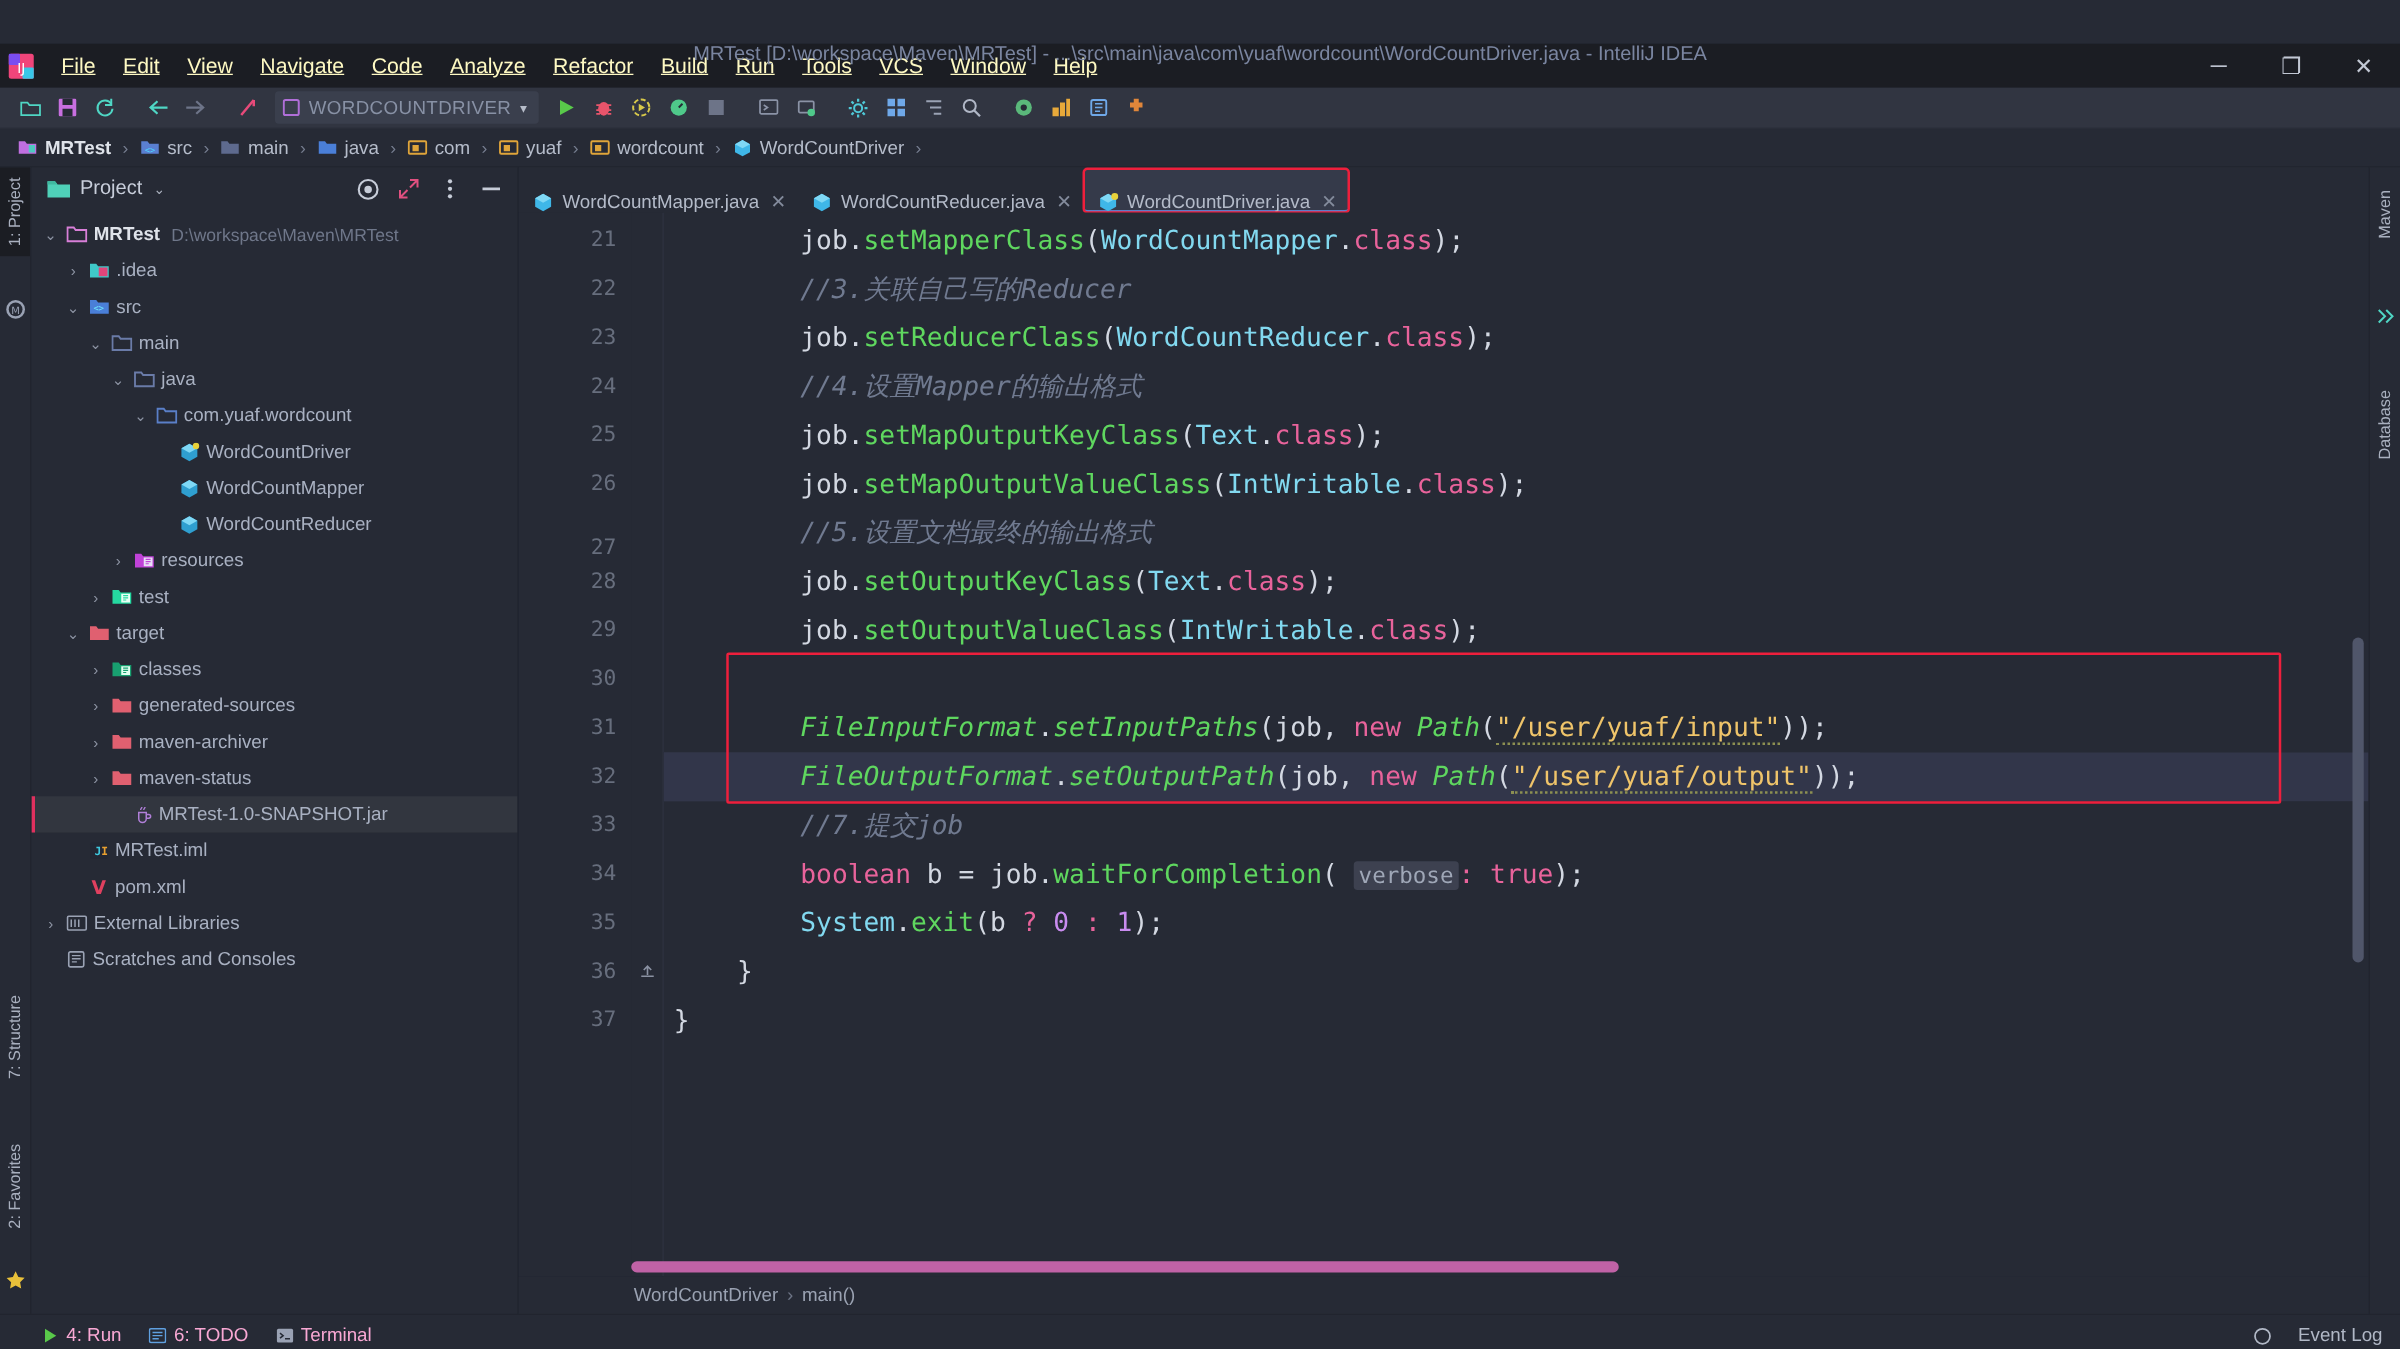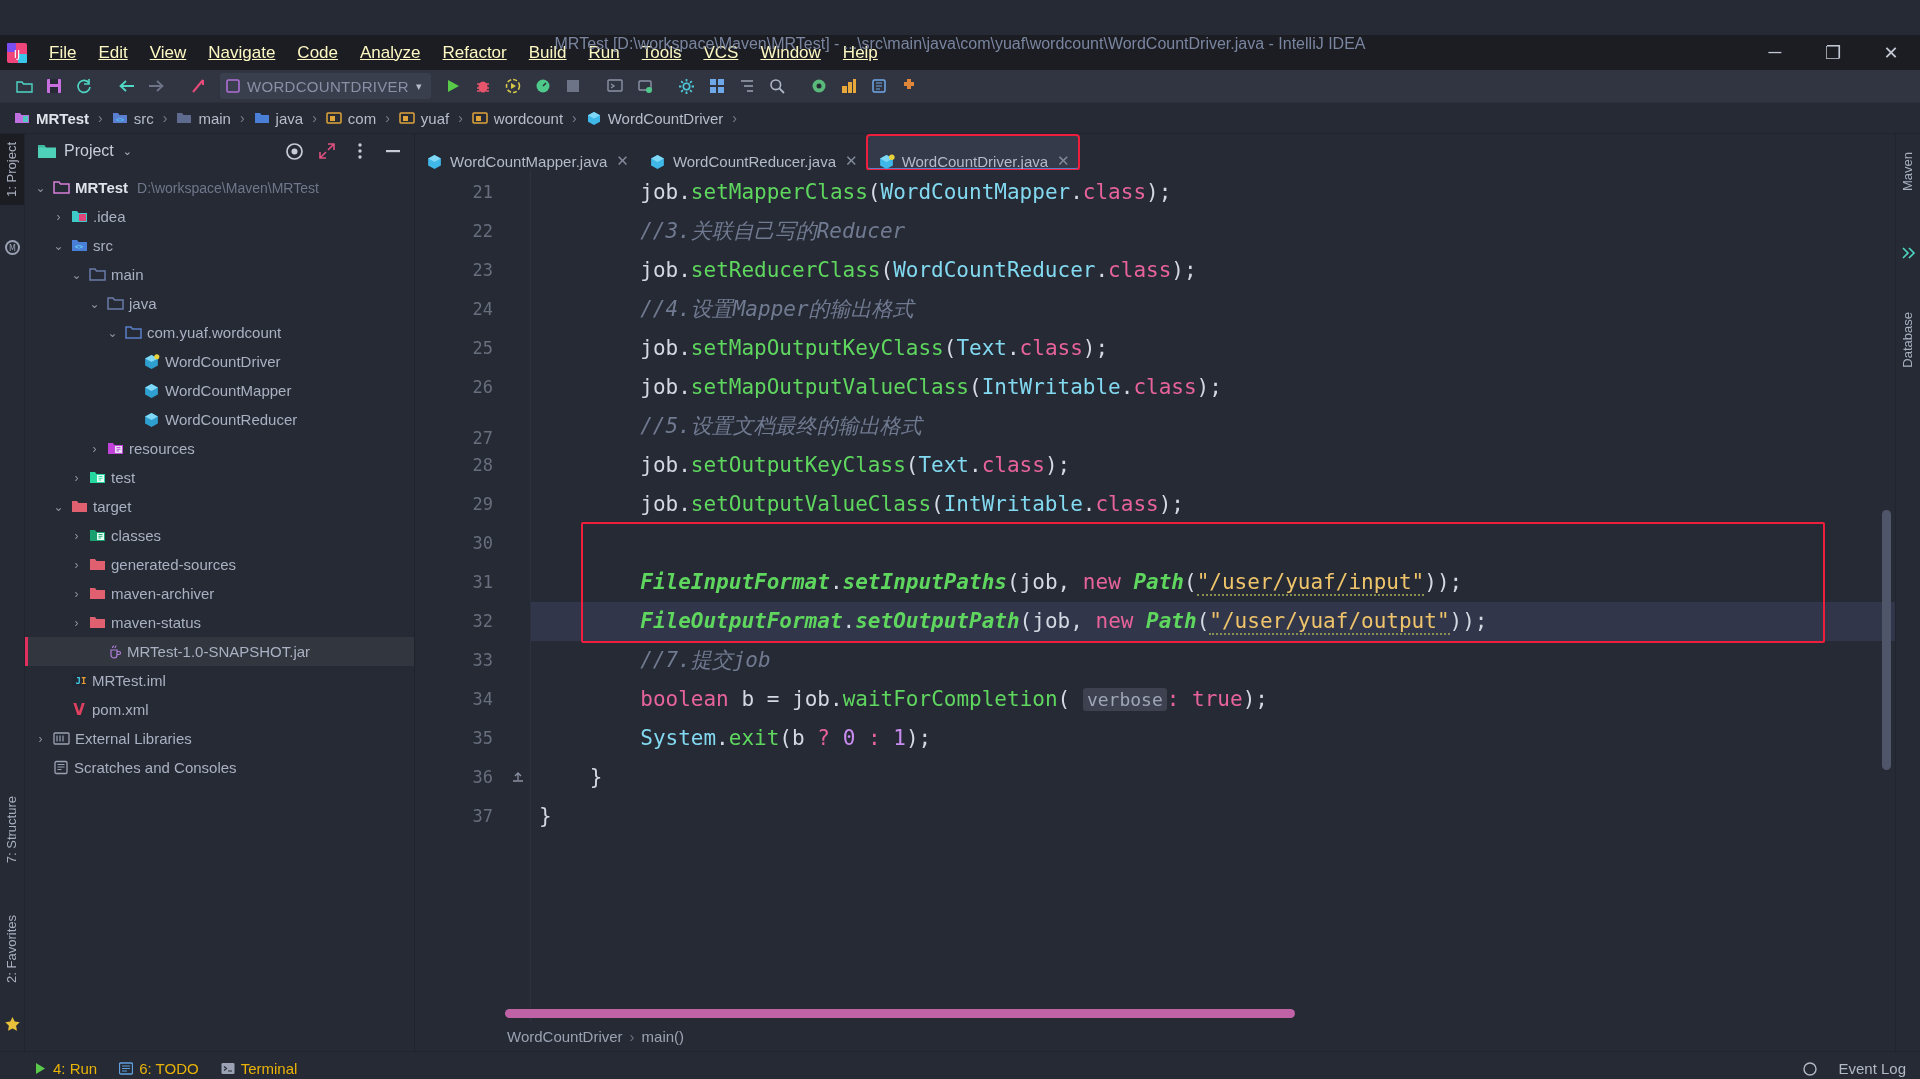--- a/index.html
+++ b/index.html
@@ -108,21 +108,21 @@
   .cline.hl { background:#32364a; }
   .rowhl { position:absolute; left:0; right:0; height:39px; background:#32364a; }
 
   
   .s-plain { color:#d3d8e2; }
   .s-method{ color:#5fd75f; }
   .s-type  { color:#82d9f0; }
   .s-kw    { color:#e8639b; }
   .s-str   { color:#efc46a; }
   .s-comment { color:#707a90; font-style: italic; }
-  .s-italic-green { color:#5fd75f; font-style: italic; font-weight: bold; }
+  .s-italic-green { color:#5fd75f; font-style: italic; }
   .s-punct { color:#d3d8e2; }
   .s-num   { color:#c98cf0; }
   .s-hint  { background:#3d4150; color:#9fa7b7; border-radius:3px; padding:1px 4px; font-size:18px;}
   .wavy { border-bottom: 2px dotted #8c8f52; }
 
   .redbox { position:absolute; border: 2px solid #ee1f3c; border-radius:2px; pointer-events:none; }
 
   
   .vscroll { position:absolute; right: 4px; width: 9px; background:#50566a; border-radius:5px; }
   .hscroll { position:absolute; height: 9px; background:#c062a6; border-radius:5px; bottom: 3px; }
@@ -134,21 +134,21 @@
   .editor-crumb .sep { color:#6d7486; }
 
   
   .rightrail { width: 25px; background:#262a35; position:relative; border-left:1px solid #21242e; }
 
   
   .bottombar {
     height: 34px; background:#262a35; display:flex; align-items:center; padding-left: 34px; gap: 22px;
     border-top: 1px solid #21242e;
   }
-  .bw { display:flex; align-items:center; gap:6px; color:#eab308; font-size:15px; }
+  .bw { display:flex; align-items:center; gap:6px; color:#f9a8d4; font-size:15px; }
   .bw .gl { display:inline-flex; }
   .bottombar .right { margin-left:auto; display:flex; align-items:center; gap:8px; padding-right:14px; }
   .eventlog { display:flex; align-items:center; gap:21px; color:#b1b8c6; font-size:15px; }
 
   
   .statusbar { height: 29px; background:#262a35; display:flex; align-items:center;
                padding: 0 16px 0 14px; gap: 18px; }
   .statusbar .right { margin-left:auto; display:flex; align-items:center; gap: 20px; }
   .sb-item { color:#b3bac8; font-size:15px; }
   .theme-chip { display:flex; align-items:center; gap:8px; background:#1b1d23; padding: 3px 9px;

